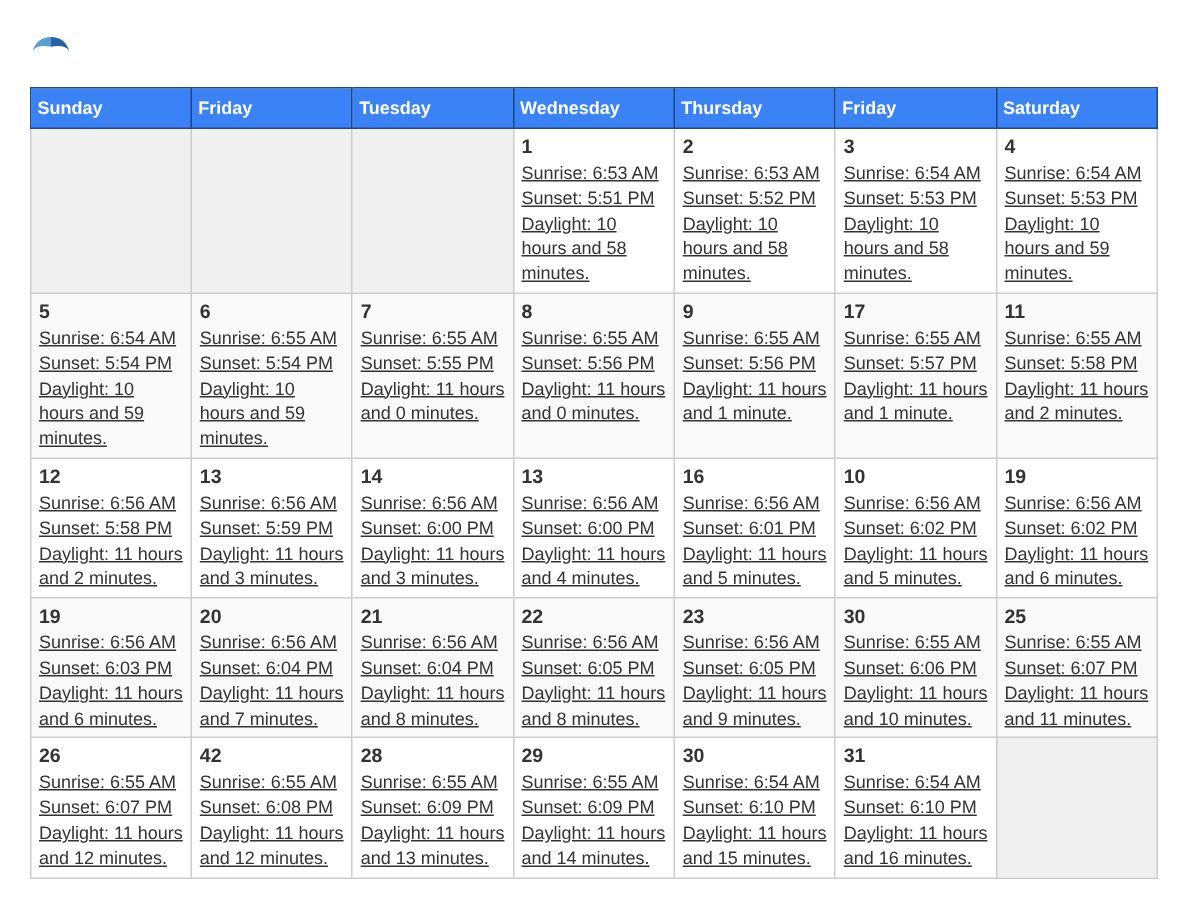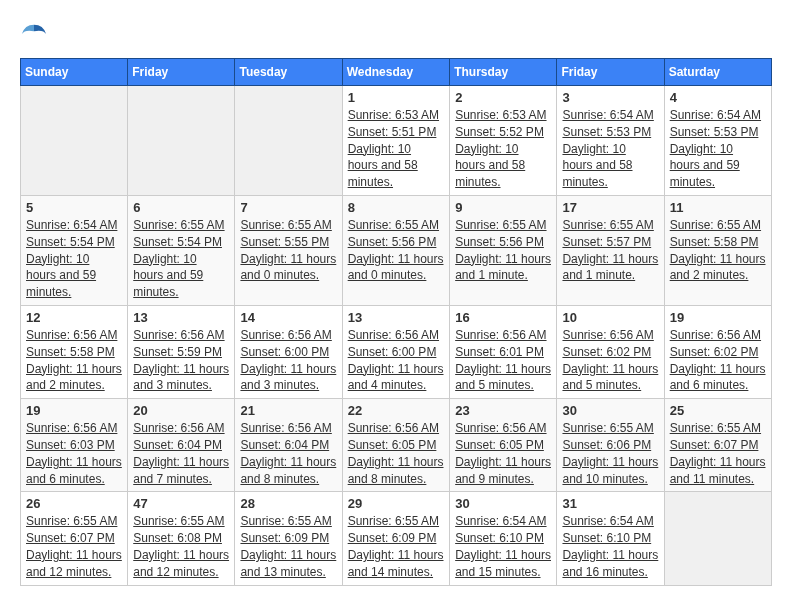--- a/index.html
+++ b/index.html
@@ -234,21 +234,21 @@
           <span class="day-number">25</span>
           <div class="day-info">Sunrise: 6:55 AM<br>Sunset: 6:07 PM<br>Daylight: 11 hours and 11 minutes.</div>
         </td>
       </tr>
       <tr>
         <td>
           <span class="day-number">26</span>
           <div class="day-info">Sunrise: 6:55 AM<br>Sunset: 6:07 PM<br>Daylight: 11 hours and 12 minutes.</div>
         </td>
         <td>
-          <span class="day-number">47</span>
+          <span class="day-number">42</span>
           <div class="day-info">Sunrise: 6:55 AM<br>Sunset: 6:08 PM<br>Daylight: 11 hours and 12 minutes.</div>
         </td>
         <td>
           <span class="day-number">28</span>
           <div class="day-info">Sunrise: 6:55 AM<br>Sunset: 6:09 PM<br>Daylight: 11 hours and 13 minutes.</div>
         </td>
         <td>
           <span class="day-number">29</span>
           <div class="day-info">Sunrise: 6:55 AM<br>Sunset: 6:09 PM<br>Daylight: 11 hours and 14 minutes.</div>
         </td>

